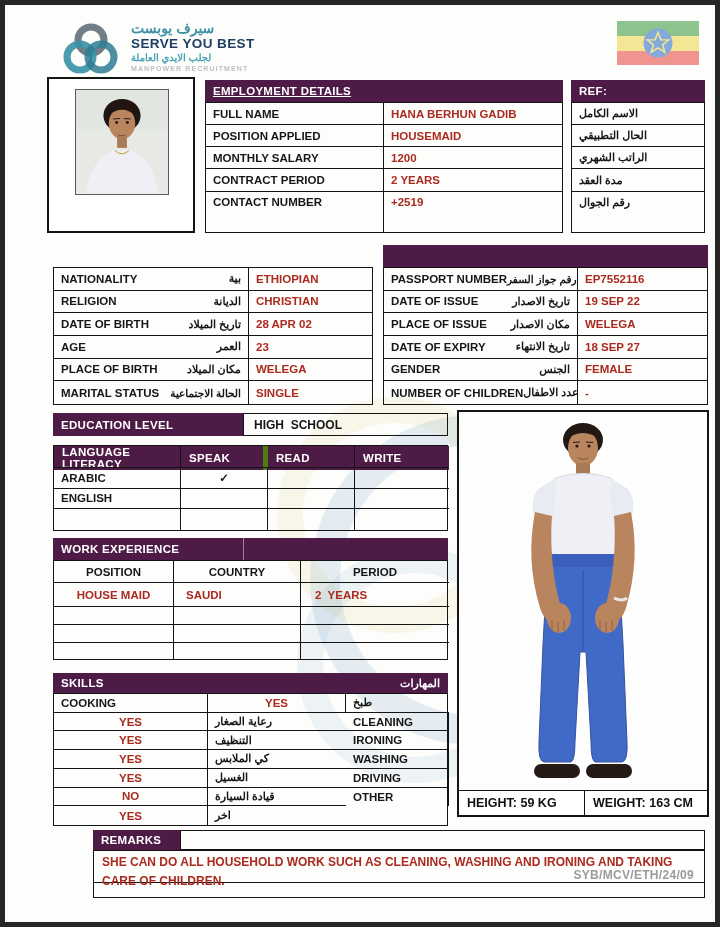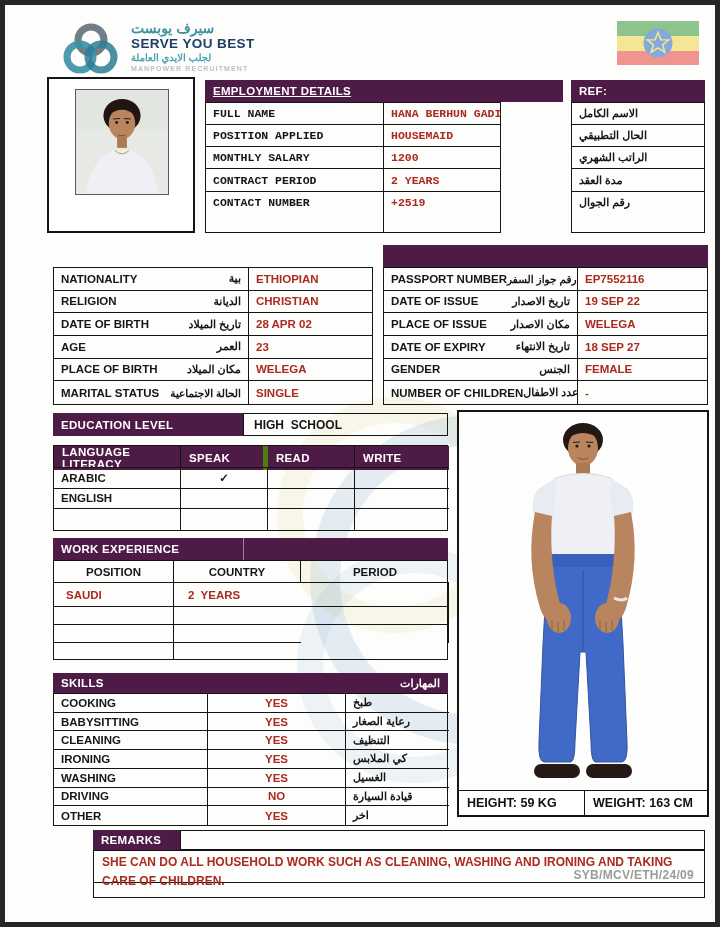--- a/index.html
+++ b/index.html
@@ -100,21 +100,21 @@
     </svg>
   </div>
 
   <div class="abs phdr" style="left:200px; top:75px; width:358px; height:22px;text-decoration:underline;">
     <span>EMPLOYMENT DETAILS</span>
   </div>
   <div class="abs phdr" style="left:566px; top:75px; width:134px; height:22px;">
     <span>REF:</span>
   </div>
 
-  <div class="abs gtbl" style="left:200px; top:97px; width:296px; height:131px; grid-template-columns:178px 1fr; grid-template-rows:22px 22px 22px 23px 1fr;font-family:Liberation Mono, monospace;">
+  <div class="abs gtbl" style="left:200px; top:97px; width:358px; height:131px; grid-template-columns:178px 1fr; grid-template-rows:22px 22px 22px 23px 1fr;">
     <div class="c">FULL NAME</div>
     <div class="c lc val">HANA BERHUN GADIB</div>
     <div class="c">POSITION APPLIED</div>
     <div class="c lc val">HOUSEMAID</div>
     <div class="c">MONTHLY SALARY</div>
     <div class="c lc val">1200</div>
     <div class="c">CONTRACT PERIOD</div>
     <div class="c lc val">2 YEARS</div>
     <div class="c lr top">CONTACT NUMBER</div>
     <div class="c lc lr top val">+2519</div>
@@ -223,20 +223,21 @@
   </div>
 
   <div class="abs phdr" style="left:48px; top:533px; width:395px; height:22px;">
     <span>WORK EXPERIENCE</span>
     <div style="position:absolute; left:190px; top:0; height:22px; border-left:1px solid rgba(255,255,255,0.45);"></div>
   </div>
   <div class="abs gtbl" style="left:48px; top:555px; width:395px; height:100px; grid-template-columns:120px 127px 148px; grid-template-rows:22px 24px 18px 18px 1fr;">
     <div class="c center">POSITION</div>
     <div class="c center">COUNTRY</div>
     <div class="c lc center">PERIOD</div>
+    <div class="c center val">HOUSE MAID</div>
     <div class="c val" style="padding-left:12px;">SAUDI</div>
     <div class="c lc val" style="padding-left:14px; white-space:pre;">2  YEARS</div>
     <div class="c"></div>
     <div class="c"></div>
     <div class="c lc"></div>
     <div class="c"></div>
     <div class="c"></div>
     <div class="c lc"></div>
     <div class="c lr"></div>
     <div class="c lr"></div>
@@ -246,21 +247,20 @@
   <div class="abs phdr" style="left:48px; top:668px; width:395px; height:20px;">
     <div class="spread">
       <span>SKILLS</span>
       <span class="ar" style="color:#fff;">المهارات</span>
     </div>
   </div>
   <div class="abs gtbl" style="left:48px; top:688px; width:395px; height:133px; grid-template-columns:154px 138px 103px; grid-template-rows:repeat(7,1fr);">
     <div class="c">COOKING</div>
     <div class="c center val">YES</div>
     <div class="c lc ar" style="justify-content:flex-end;">طبخ</div>
-    <div class="c">BABYSITTING</div>
     <div class="c center val">YES</div>
     <div class="c lc ar" style="justify-content:flex-end;">رعاية الصغار</div>
     <div class="c">CLEANING</div>
     <div class="c center val">YES</div>
     <div class="c lc ar" style="justify-content:flex-end;">التنظيف</div>
     <div class="c">IRONING</div>
     <div class="c center val">YES</div>
     <div class="c lc ar" style="justify-content:flex-end;">كي الملابس</div>
     <div class="c">WASHING</div>
     <div class="c center val">YES</div>

